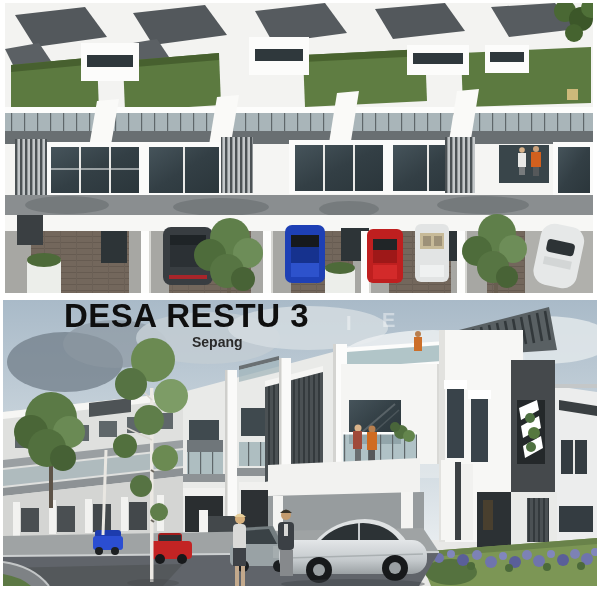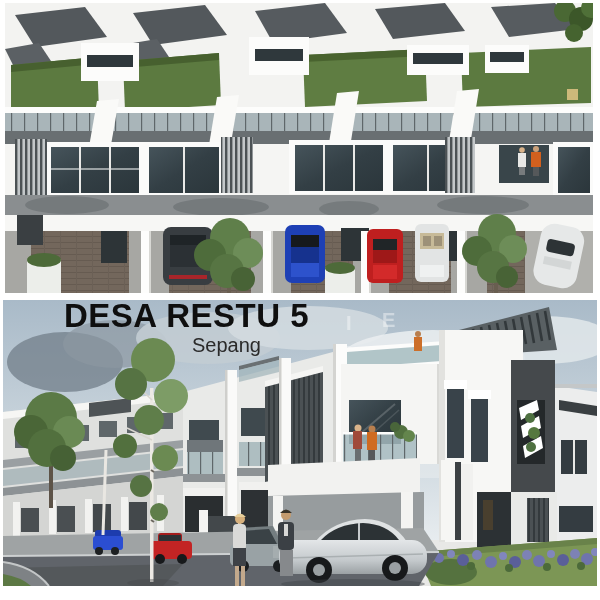--- a/index.html
+++ b/index.html
@@ -5,21 +5,21 @@
   html,body{margin:0;padding:0;background:#ffffff;}
   .canvas{position:relative;width:600px;height:600px;background:#ffffff;overflow:hidden;
           font-family:"Liberation Sans",sans-serif;}
   .panel{position:absolute;overflow:hidden;background:#e8e8e6;}
   .panel svg{display:block;width:100%;height:100%;}
   #panel-top{left:5px;top:3px;width:588px;height:290px;}
   #panel-bottom{left:3px;top:300px;width:594px;height:286px;}
   .title-block{position:absolute;left:64px;top:299px;width:280px;pointer-events:none;}
   .title-block h1{margin:0;font-size:33px;line-height:1.0;font-weight:bold;
                   letter-spacing:0.5px;color:#0f0f0f;}
-  .title-block p{margin:2px 0 6px 128px;font-size:20px;font-weight:normal;color:#2a2a2a;}
+  .title-block p{margin:2px 0 6px 128px;font-size:14px;font-weight:bold;color:#2a2a2a;}
   text.wm{font-family:"Liberation Sans",sans-serif;font-size:20px;fill:#ffffff;opacity:.42;font-weight:bold;}
 </style>
 </head>
 <body>
 
 <div class="canvas">
 
   <figure class="panel" id="panel-top" style="margin:0">
   <svg viewBox="0 0 588 290" preserveAspectRatio="none">
     <defs>
@@ -548,17 +548,17 @@
             <circle cx="162" cy="158" r="13" fill="#6b8a52"></circle>
         <circle cx="138" cy="186" r="11" fill="#567343"></circle>
             <circle cx="156" cy="212" r="9" fill="#5f7e4a"></circle>
         <ellipse cx="150" cy="283" rx="26" ry="4" fill="#45494c" opacity=".4"></ellipse>
       </g>
     </g>
   </svg>
   </figure>
 
   <div class="title-block">
-    <h1>DESA RESTU 5</h1>
+    <h1>DESA RESTU 3</h1>
     <p>Sepang</p>
   </div>
 
 </div>
 
 </body></html>

